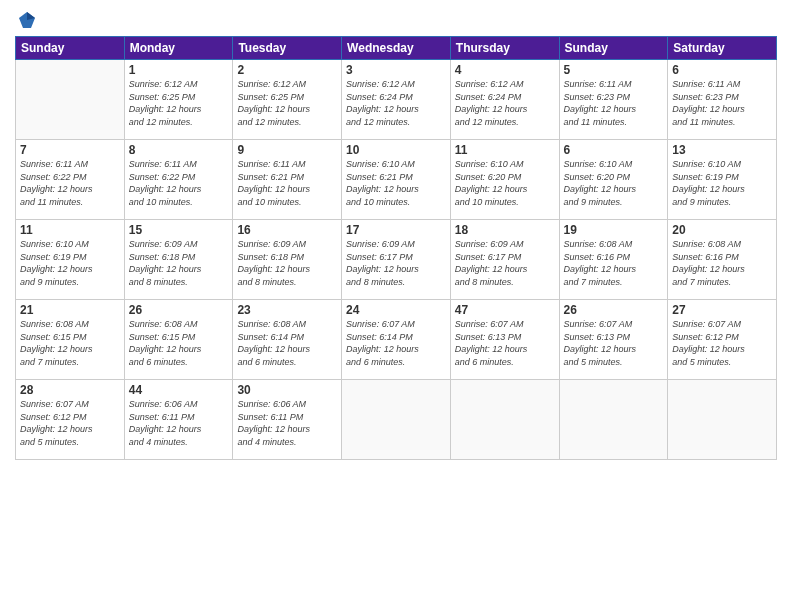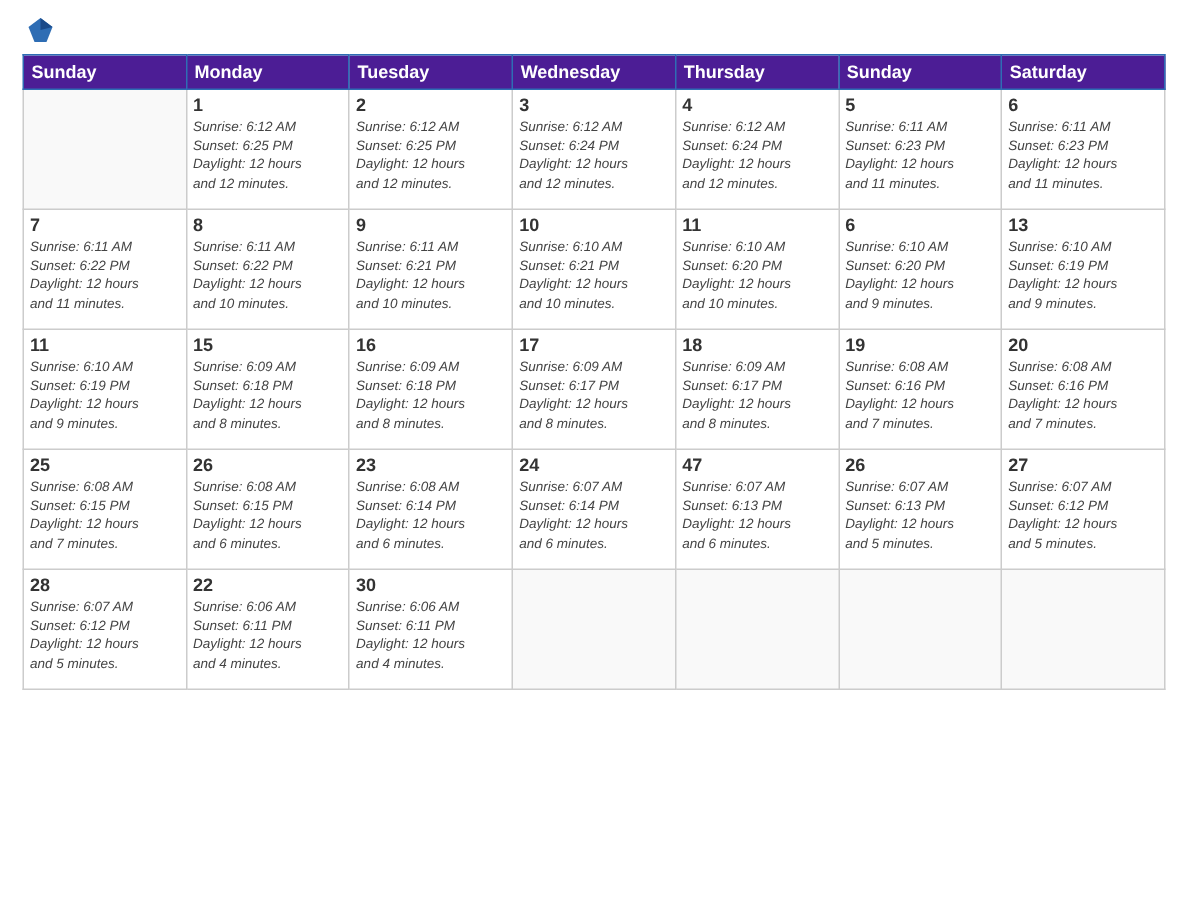--- a/index.html
+++ b/index.html
@@ -268,21 +268,21 @@
           <td>
             <span class="day-number">20</span>
             <div class="day-info" style="white-space: pre-line;">Sunrise: 6:08 AM
 Sunset: 6:16 PM
 Daylight: 12 hours
 and 7 minutes.</div>
           </td>
         </tr>
         <tr>
           <td>
-            <span class="day-number">25</span>
+            <span class="day-number">21</span>
             <div class="day-info" style="white-space: pre-line;">Sunrise: 6:08 AM
 Sunset: 6:15 PM
 Daylight: 12 hours
 and 7 minutes.</div>
           </td>
           <td>
             <span class="day-number">26</span>
             <div class="day-info" style="white-space: pre-line;">Sunrise: 6:08 AM
 Sunset: 6:15 PM
 Daylight: 12 hours
@@ -326,21 +326,21 @@
         </tr>
         <tr>
           <td>
             <span class="day-number">28</span>
             <div class="day-info" style="white-space: pre-line;">Sunrise: 6:07 AM
 Sunset: 6:12 PM
 Daylight: 12 hours
 and 5 minutes.</div>
           </td>
           <td>
-            <span class="day-number">22</span>
+            <span class="day-number">44</span>
             <div class="day-info" style="white-space: pre-line;">Sunrise: 6:06 AM
 Sunset: 6:11 PM
 Daylight: 12 hours
 and 4 minutes.</div>
           </td>
           <td>
             <span class="day-number">30</span>
             <div class="day-info" style="white-space: pre-line;">Sunrise: 6:06 AM
 Sunset: 6:11 PM
 Daylight: 12 hours

